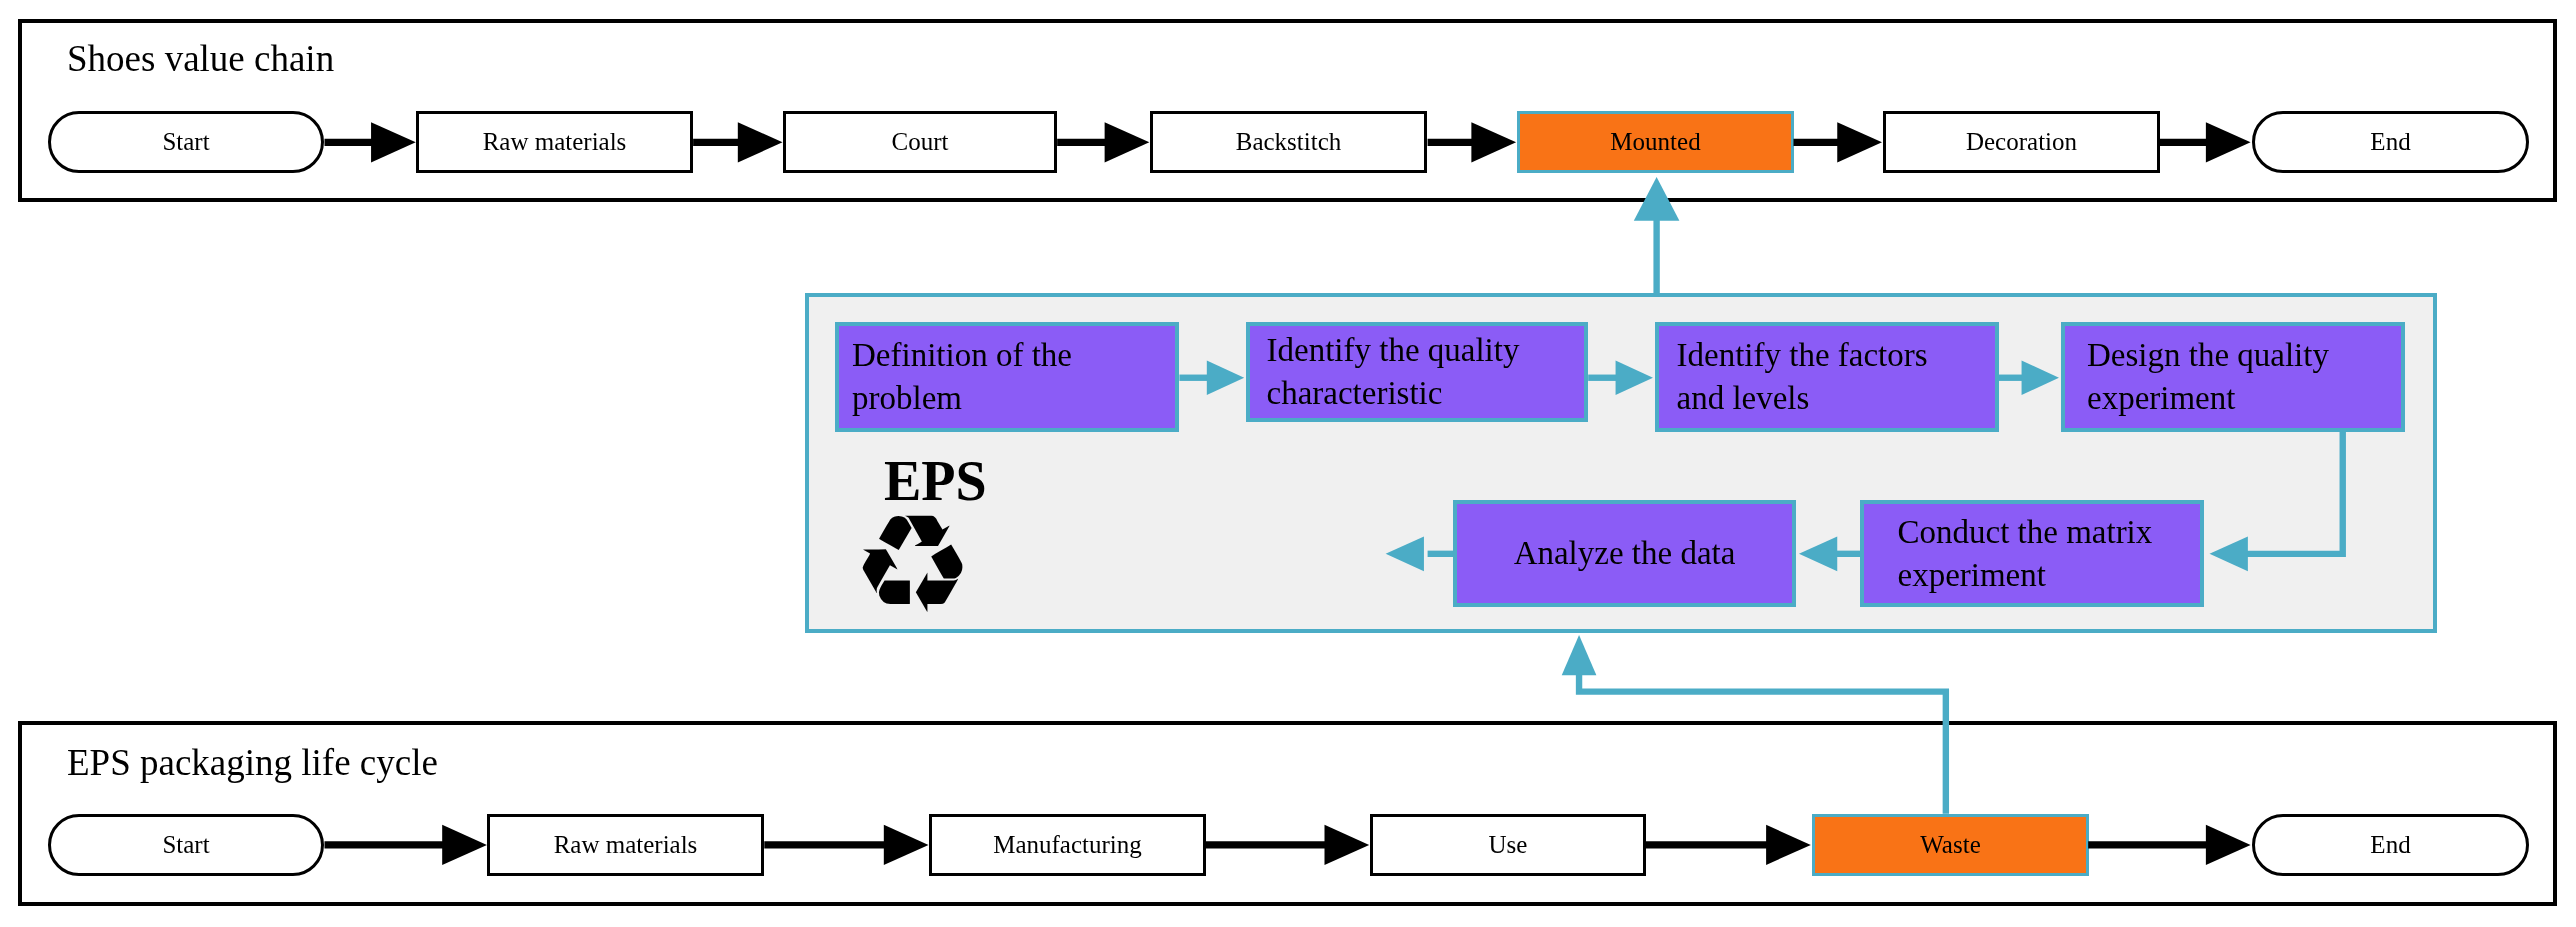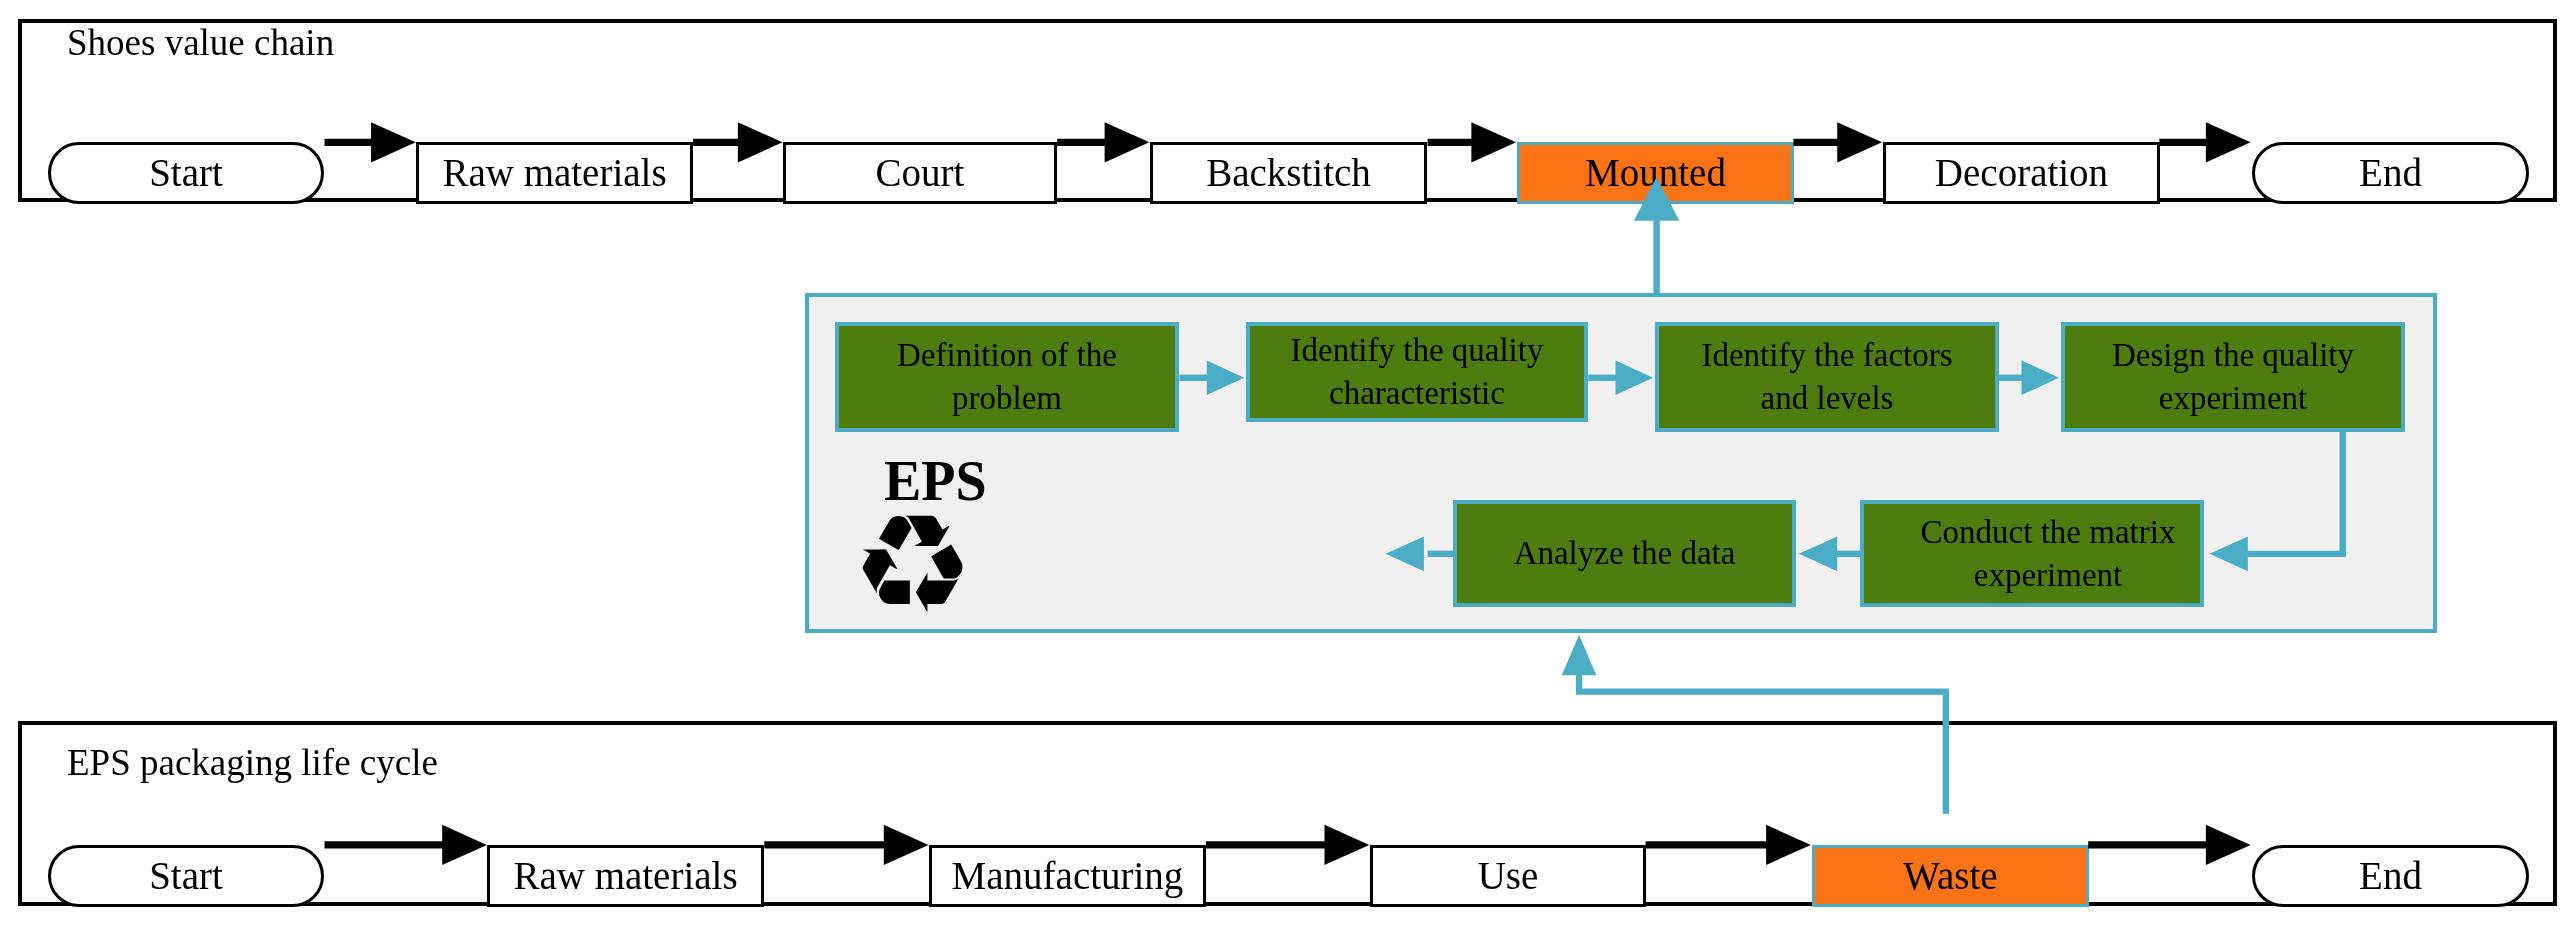--- a/index.html
+++ b/index.html
@@ -9,47 +9,47 @@
   }
   .section{
     position:absolute;border:4.6px solid #000;background:#fff;box-sizing:border-box;
   }
   .section-title{
     position:absolute;font-size:37px;line-height:1;white-space:nowrap;
   }
   .node{
     position:absolute;box-sizing:border-box;background:#fff;border:3.7px solid #000;
     display:flex;align-items:center;justify-content:center;text-align:center;
-    font-size:39px;line-height:1.1;white-space:nowrap;margin-top:31px;
+    font-size:25px;line-height:1.1;white-space:nowrap;
   }
   .node.terminator{border-radius:37px;}
   .node.highlight{background:#f97316;border:3.7px solid #4BACC6;}
   .panel{
     position:absolute;box-sizing:border-box;background:#F0F0F0;border:4.6px solid #4BACC6;
   }
   .step{
-    position:absolute;box-sizing:border-box;background:#4d7c0f;border:4.6px solid #4BACC6;
-    display:flex;align-items:center;justify-content:center;text-align:center;
+    position:absolute;box-sizing:border-box;background:#8b5cf6;border:4.6px solid #4BACC6;
+    display:flex;align-items:center;justify-content:center;text-align:left;
     font-size:33px;line-height:1.3;
   }
   .eps-label{
     position:absolute;font-size:56px;font-weight:bold;line-height:1;white-space:nowrap;
   }
   .recycle{
     position:absolute;font-family:"DejaVu Sans",sans-serif;font-size:137px;line-height:1;color:#000;
   }
   svg.wires{position:absolute;left:0;top:0;pointer-events:none;}
 </style>
 </head>
 <body>
 
 <div id="canvas">
 
   <div class="section" style="left:18px;top:19px;width:2539px;height:183px;"></div>
-  <div class="section-title" style="left:67px;top:24px;">Shoes value chain</div>
+  <div class="section-title" style="left:67px;top:40px;">Shoes value chain</div>
 
   <div class="node terminator" style="left:48px;top:111px;width:276px;height:62px;">Start</div>
   <div class="node" style="left:416px;top:111px;width:277px;height:62px;">Raw materials</div>
   <div class="node" style="left:1150px;top:111px;width:277px;height:62px;">Backstitch</div>
   <div class="node" style="left:783px;top:111px;width:274px;height:62px;">Court</div>
   <div class="node highlight" style="left:1517px;top:111px;width:277px;height:62px;">Mounted</div>
   <div class="node" style="left:1883px;top:111px;width:277px;height:62px;">Decoration</div>
   <div class="node terminator" style="left:2252px;top:111px;width:277px;height:62px;">End</div>
 
   <div class="panel" style="left:805px;top:293px;width:1632px;height:340px;"></div>

